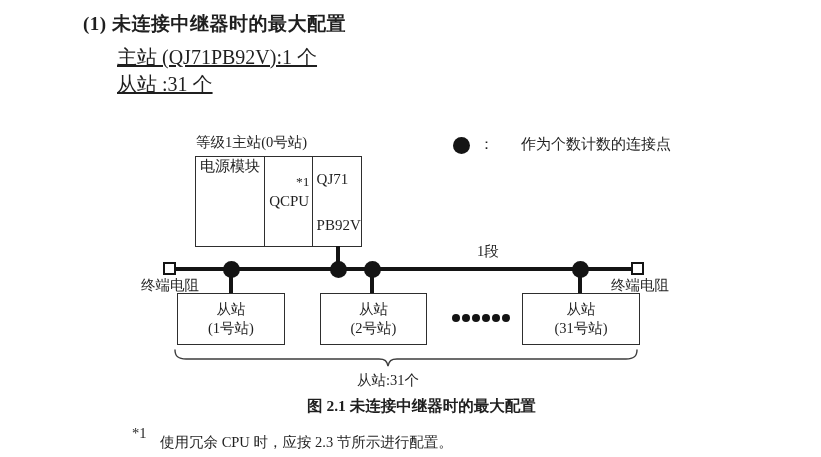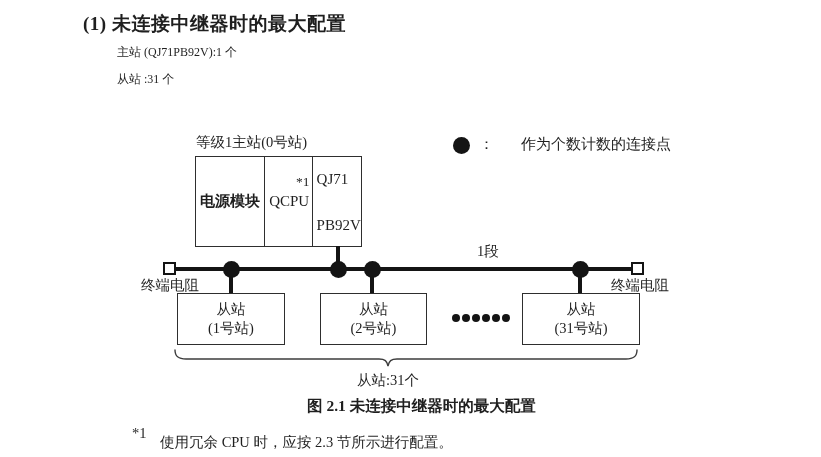--- a/index.html
+++ b/index.html
@@ -2,30 +2,30 @@
 <html><head>
 <meta charset="utf-8">
 <style>
   html,body{margin:0;padding:0;background:#ffffff;}
   .page{
     position:relative;width:821px;height:457px;background:#ffffff;
     font-family:"Liberation Serif","DejaVu Serif",serif;color:#1f1f1f;overflow:hidden;
   }
   .abs{position:absolute;}
   .heading{font-weight:bold;font-size:19px;letter-spacing:0.5px;white-space:nowrap;}
-  .subline{font-size:12px;white-space:nowrap;}
+  .subline{font-size:20px;white-space:nowrap;text-decoration:underline;}
   .dlabel{font-size:14.5px;white-space:nowrap;}
   .seg-label{font-size:14.5px;}
   .master-label{font-size:14.5px;}
   .master-box{
     display:flex;width:167px;height:91px;box-sizing:border-box;
     border:1.4px solid #2e2e2e;background:#fff;
   }
   .cell{box-sizing:border-box;font-size:15px;}
-  .cell-power{width:70px;display:flex;align-items:center;justify-content:center;border-right:1.4px solid #2e2e2e;font-weight:bold;}
+  .cell-power{width:70px;display:flex;align-items:flex-start;justify-content:center;border-right:1.4px solid #2e2e2e;}
   .cell-qcpu{width:48px;position:relative;display:flex;align-items:center;border-right:1.4px solid #2e2e2e;padding-left:4px;}
   .fn-sup{position:absolute;top:17px;right:2px;font-size:13.5px;}
   .cell-pb{width:49px;display:flex;flex-direction:column;justify-content:center;padding-left:4px;line-height:18px;gap:28px;}
   .legend-dot{width:17px;height:17px;border-radius:50%;background:#141414;}
   .legend-colon{font-size:15px;}
   .legend-text{font-size:15px;white-space:nowrap;}
   .bus{background:#141414;}
   .stub{background:#141414;}
   .conn-dot{width:17px;height:17px;border-radius:50%;background:#141414;}
   .term-sq{width:13px;height:13px;box-sizing:border-box;border:2.2px solid #141414;background:#ffffff;}

